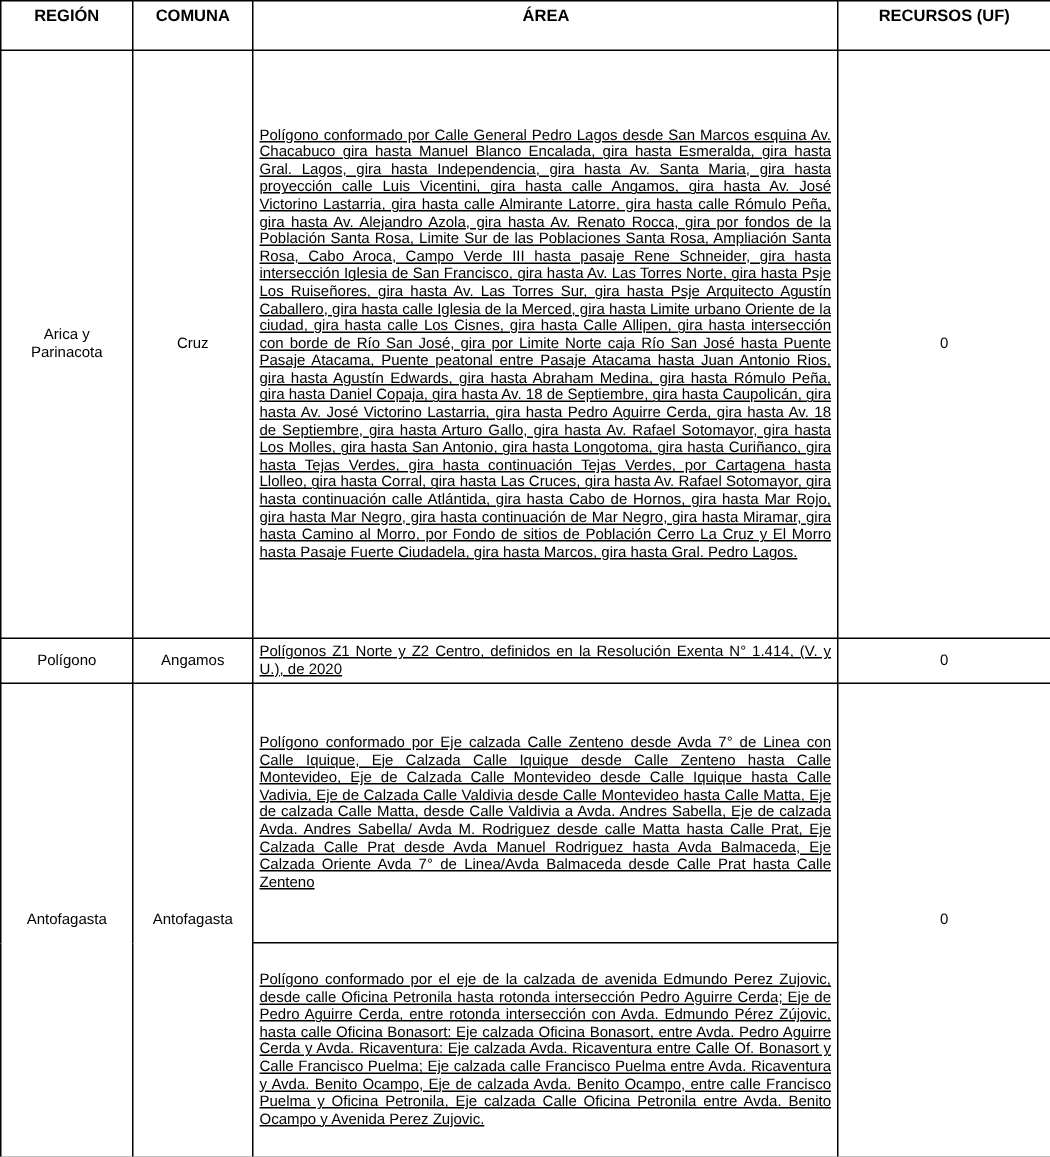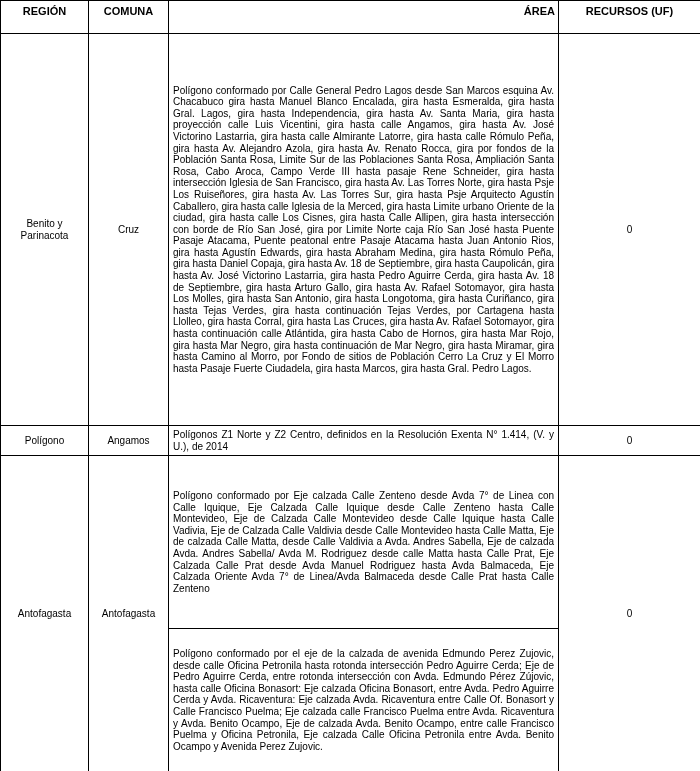--- a/index.html
+++ b/index.html
@@ -34,37 +34,38 @@
   col.c-recursos { width: 142px; }
 
   th {
     font-size: 11px;
     font-weight: bold;
     vertical-align: top;
     padding: 4px 3px 2px 3px;
     text-align: center;
   }
   th.h-area {
-    text-align: right;
+    text-align: center;
     padding-left: 4px;
   }
   td {
     font-size: 10px;
     line-height: 11.6px;
     vertical-align: middle;
     padding: 2px 3px;
   }
   td.cell-region,
   td.cell-comuna,
   td.cell-recursos {
     text-align: center;
   }
   td.cell-area {
     text-align: justify;
     padding: 3px 4px;
+    text-decoration: underline;
   }
   tr.r-header  { height: 33px; }
   tr.r-arica   { height: 392px; }
   tr.r-tarapaca{ height: 30px; }
   tr.r-antof-1 { height: 173px; }
   tr.r-antof-2 { height: 143px; }
 </style>
 </head>
 <body>
 
@@ -79,29 +80,29 @@
     <thead>
       <tr class="r-header">
         <th class="h-region">REGIÓN</th>
         <th class="h-comuna">COMUNA</th>
         <th class="h-area">ÁREA</th>
         <th class="h-recursos">RECURSOS (UF)</th>
       </tr>
     </thead>
     <tbody>
       <tr class="r-arica">
-        <td class="cell-region">Benito y Parinacota</td>
+        <td class="cell-region">Arica y Parinacota</td>
         <td class="cell-comuna">Cruz</td>
         <td class="cell-area">Polígono conformado por Calle General Pedro Lagos desde San Marcos esquina Av. Chacabuco gira hasta Manuel Blanco Encalada, gira hasta Esmeralda, gira hasta  Gral. Lagos, gira hasta Independencia, gira hasta Av. Santa Maria, gira hasta proyección calle Luis Vicentini, gira hasta calle Angamos, gira hasta Av. José Victorino Lastarria, gira hasta calle Almirante Latorre, gira hasta calle Rómulo Peña, gira hasta Av. Alejandro Azola, gira hasta Av. Renato Rocca, gira por fondos de la  Población Santa Rosa, Limite Sur de las Poblaciones Santa Rosa, Ampliación Santa Rosa, Cabo Aroca, Campo Verde III hasta pasaje Rene Schneider, gira hasta intersección  Iglesia de San Francisco, gira hasta Av. Las Torres Norte, gira hasta Psje Los Ruiseñores, gira hasta Av. Las Torres Sur, gira hasta Psje Arquitecto Agustín Caballero, gira hasta calle Iglesia de la Merced, gira hasta Limite urbano Oriente de la ciudad, gira hasta calle Los Cisnes, gira hasta Calle Allipen, gira hasta intersección con borde de Río San José, gira por Limite Norte caja Río San José hasta Puente Pasaje Atacama, Puente peatonal entre Pasaje Atacama  hasta Juan Antonio Rios, gira hasta Agustín Edwards, gira hasta Abraham Medina, gira hasta Rómulo Peña, gira hasta Daniel Copaja, gira hasta Av. 18 de Septiembre, gira hasta Caupolicán, gira hasta Av. José Victorino Lastarria, gira hasta Pedro Aguirre Cerda, gira hasta Av. 18 de Septiembre, gira hasta Arturo Gallo, gira hasta Av. Rafael Sotomayor, gira hasta Los Molles, gira hasta San Antonio, gira hasta Longotoma, gira hasta Curiñanco, gira hasta Tejas Verdes, gira hasta continuación Tejas Verdes, por Cartagena hasta Llolleo, gira hasta Corral, gira hasta Las Cruces, gira hasta Av. Rafael Sotomayor, gira hasta continuación calle Atlántida, gira hasta Cabo de Hornos, gira hasta Mar Rojo, gira hasta Mar Negro, gira hasta continuación de Mar Negro, gira hasta Miramar, gira hasta Camino al Morro, por Fondo de sitios de Población Cerro La Cruz y El Morro hasta Pasaje Fuerte Ciudadela, gira hasta Marcos, gira hasta Gral. Pedro Lagos.</td>
         <td class="cell-recursos">0</td>
       </tr>
       <tr class="r-tarapaca">
         <td class="cell-region">Polígono</td>
         <td class="cell-comuna">Angamos</td>
-        <td class="cell-area">Polígonos Z1 Norte y Z2 Centro, definidos en la Resolución Exenta N° 1.414, (V. y U.), de 2014</td>
+        <td class="cell-area">Polígonos Z1 Norte y Z2 Centro, definidos en la Resolución Exenta N° 1.414, (V. y U.), de 2020</td>
         <td class="cell-recursos">0</td>
       </tr>
       <tr class="r-antof-1">
         <td class="cell-region" rowspan="2">Antofagasta</td>
         <td class="cell-comuna" rowspan="2">Antofagasta</td>
         <td class="cell-area">Polígono conformado por Eje calzada Calle Zenteno desde Avda 7° de Linea con Calle Iquique, Eje Calzada Calle Iquique desde Calle Zenteno hasta Calle Montevideo, Eje de Calzada Calle Montevideo desde Calle Iquique hasta Calle Vadivia, Eje de Calzada Calle Valdivia desde Calle Montevideo hasta Calle Matta, Eje de calzada Calle Matta, desde Calle Valdivia a Avda. Andres Sabella, Eje de calzada Avda. Andres Sabella/ Avda M. Rodriguez desde calle Matta hasta Calle Prat, Eje Calzada Calle Prat desde Avda Manuel Rodriguez hasta Avda Balmaceda, Eje Calzada Oriente Avda 7° de Linea/Avda Balmaceda desde Calle Prat hasta Calle Zenteno</td>
         <td class="cell-recursos" rowspan="2">0</td>
       </tr>
       <tr class="r-antof-2">
         <td class="cell-area">Polígono conformado por el eje de la calzada de avenida Edmundo Perez Zujovic, desde calle Oficina Petronila hasta rotonda intersección Pedro Aguirre Cerda; Eje de Pedro Aguirre Cerda, entre rotonda intersección con Avda. Edmundo Pérez Zújovic, hasta calle Oficina Bonasort: Eje calzada Oficina Bonasort, entre Avda. Pedro Aguirre Cerda y Avda. Ricaventura: Eje calzada Avda. Ricaventura entre Calle Of. Bonasort y Calle Francisco Puelma; Eje calzada calle Francisco Puelma entre Avda. Ricaventura y Avda. Benito Ocampo, Eje de calzada Avda. Benito Ocampo, entre calle Francisco Puelma y Oficina Petronila, Eje calzada Calle Oficina Petronila entre Avda. Benito Ocampo y Avenida Perez Zujovic.</td>

